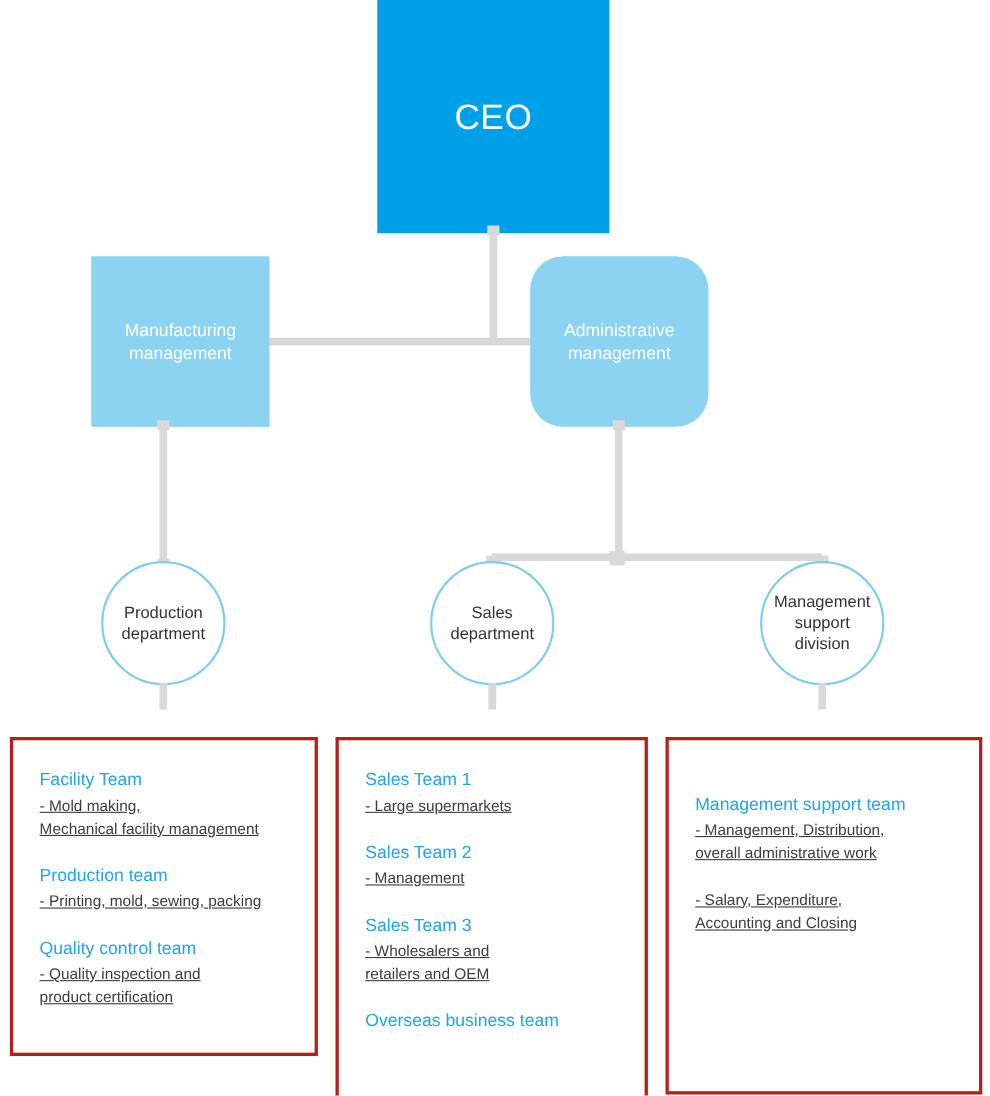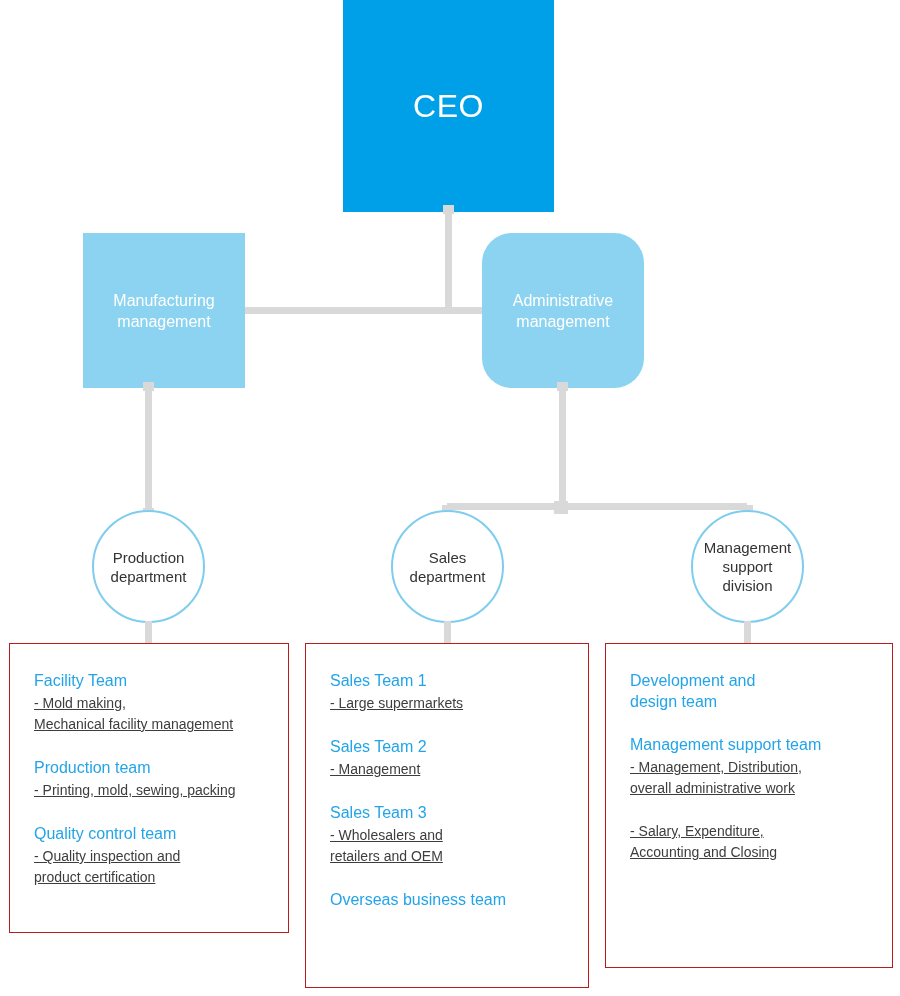--- a/index.html
+++ b/index.html
@@ -53,24 +53,25 @@
   .dept-circle .dept-label{
     color:#333333;font-size:15px;line-height:19px;font-weight:400;
   }
   #circle-production{left:92px;}
   #circle-sales{left:391px;}
   #circle-support{left:691px;}
 
   
   .team-panel{
     position:absolute;
-    border:1px solid #b91c1c;
+    border:3px solid #b91c1c;
     background:#ffffff;
     box-sizing:border-box;
     padding:26px 24px 22px 24px;
+    margin-top:27px;
   }
   #panel-production{left:9px;top:643px;width:280px;height:290px;}
   #panel-sales{left:305px;top:643px;width:284px;height:345px;}
   #panel-support{left:605px;top:643px;width:288px;height:325px;}
 
   .team-group{margin-bottom:22px;}
   .team-group:last-child{margin-bottom:0;}
   .team-title{
     color:#23a4e8;font-size:16px;line-height:21px;font-weight:400;
     margin:0 0 2px 0;
@@ -168,22 +169,20 @@
       <div class="team-desc">- Wholesalers and
 retailers and OEM</div>
     </div>
     <div class="team-group">
       <div class="team-title" style="white-space:pre-line;">Overseas business team</div>
     </div>
   </div>
 
   <div class="team-panel" id="panel-support">
     <div class="team-group">
-      <div class="team-title" style="white-space:pre-line;">Development and
-design team</div>
     </div>
     <div class="team-group">
       <div class="team-title" style="white-space:pre-line;">Management support team</div>
       <div class="team-desc">- Management, Distribution,
 overall administrative work</div>
     </div>
     <div class="team-group">
       <div class="team-desc">- Salary, Expenditure,
 Accounting and Closing</div>
     </div>

